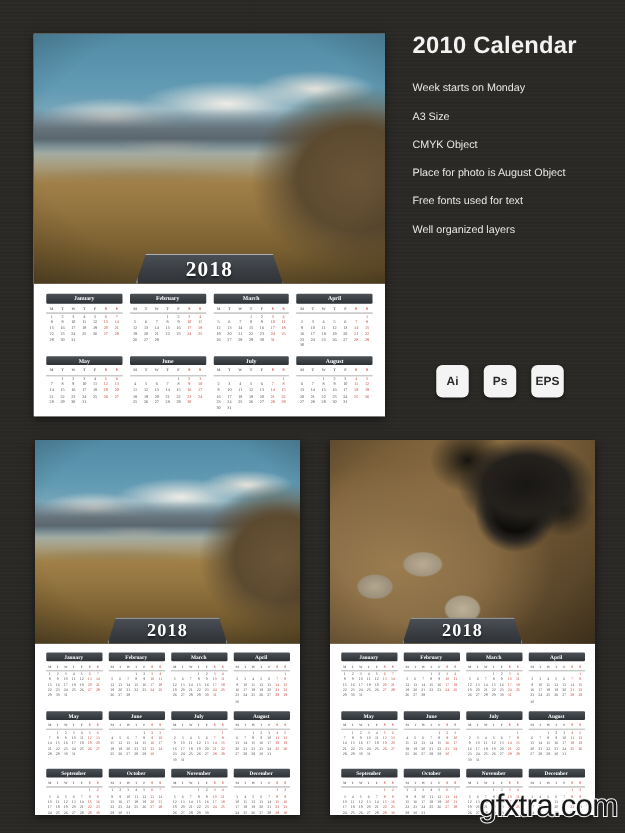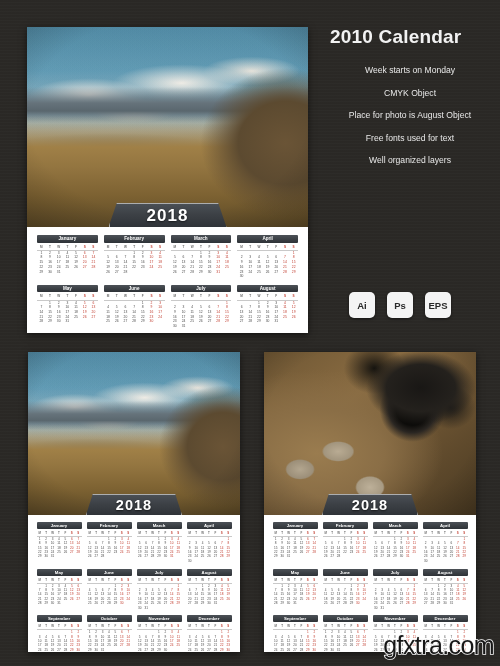--- a/index.html
+++ b/index.html
@@ -16,20 +16,21 @@
       repeating-linear-gradient(0deg, rgba(255,255,255,0.012) 0px, rgba(255,255,255,0.012) 1px, rgba(0,0,0,0.02) 1px, rgba(0,0,0,0.02) 3px),
       #2b2926;
   }
 
   
   .cal-card {
     position: absolute;
     background: #ffffff;
     overflow: hidden;
     box-shadow: 0 2px 7px rgba(0,0,0,0.55);
+    font-family: Liberation Serif, serif;
   }
   .photo { position: relative; width: 100%; overflow: hidden; }
 
   
   .photo-mountain {
     background:
       
       radial-gradient(ellipse 42% 52% at 92% 58%, #6a5436 0%, #5c4a30 40%, rgba(92,74,48,0) 72%),
       
       linear-gradient(to top, #5d4a27 0%, #7d6232 16%, #937540 30%, #a08047 40%, rgba(160,128,71,0) 56%),
@@ -114,21 +115,21 @@
   #hero-card .months { padding: 8px 7px 4px 7px; }
   #hero-card .month-name { font-size: 4.6px; line-height: 7.5px; height: 7.5px; margin-bottom: 2px; }
   #hero-card .month { padding: 0 3px; }
   #hero-card .months-row { margin-bottom: 6px; }
   #hero-card table.dates th { font-size: 3.1px; line-height: 4.6px; padding-bottom: 0.6px; }
   #hero-card table.dates td { font-size: 3.3px; line-height: 4.7px; }
 
   
   #info-panel { position: absolute; left: 330px; top: 26px; width: 160px; }
   #panel-title { color: #f2f2f2; font-size: 19px; font-weight: bold; letter-spacing: 0.2px; }
-  #feature-list { list-style: none; margin-top: 17px; text-align: center; }
+  #feature-list { list-style: none; margin-top: 17px; }
   #feature-list li { color: #e8e8e8; font-size: 8.6px; line-height: 11px; margin-bottom: 11.6px; }
   #badges { position: absolute; left: 349px; top: 292px; display: flex; gap: 12px; }
   .badge {
     width: 26px; height: 26px; border-radius: 5px;
     background: #f4f4f4; color: #2a2a2a;
     font-size: 9.5px; font-weight: bold;
     display: flex; align-items: center; justify-content: center;
     box-shadow: 0 1px 3px rgba(0,0,0,0.5);
   }
 
@@ -692,20 +693,21 @@
             </table>
           </div>
         </div>
       </div>
   </div>
 
   <div id="info-panel">
     <div id="panel-title">2010 Calendar</div>
     <ul id="feature-list">
         <li>Week starts on Monday</li>
+        <li>A3 Size</li>
         <li>CMYK Object</li>
         <li>Place for photo is August Object</li>
         <li>Free fonts used for text</li>
         <li>Well organized layers</li>
       </ul>
   </div>
 
   <div id="badges">
       <div class="badge">Ai</div>
       <div class="badge">Ps</div>

